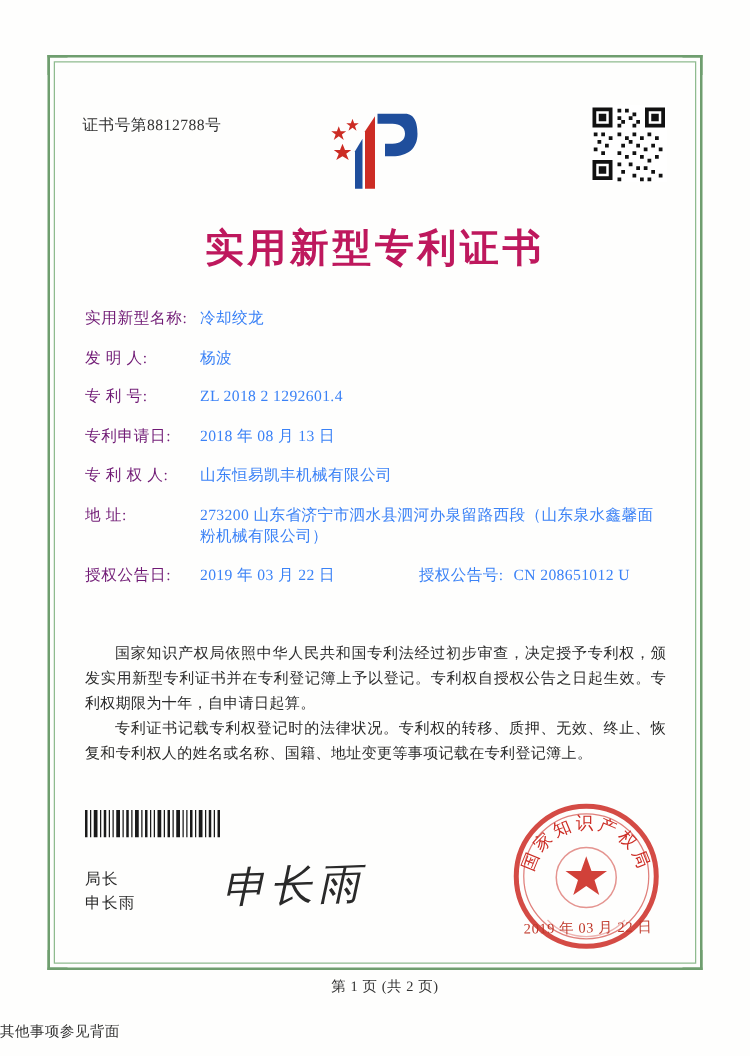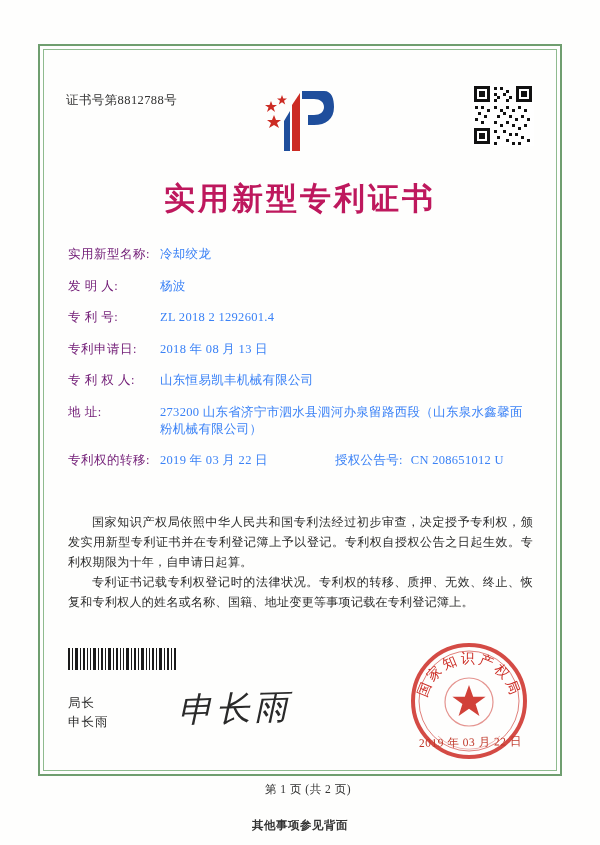--- a/index.html
+++ b/index.html
@@ -187,25 +187,24 @@
     text-align: center;
     font-size: 11.5px;
     color: #333;
     letter-spacing: 0.5px;
     margin-left: 16px;
   }
   .footer-note {
     position: absolute;
     left: 0; right: 0;
     top: 818px;
-    text-align: center;
+    text-align: left;
     font-size: 11.5px;
     color: #333;
     letter-spacing: 0.5px;
-    font-weight: bold;
   }
 </style>
 </head>
 <body>
 
 <div class="page">
 
   <div class="border-outer"></div>
   <div class="border-inner"></div>
   <div class="corner tl"></div>
@@ -316,21 +315,21 @@
       <div class="lbl">专 利 权 人:</div>
       <div class="val">山东恒易凯丰机械有限公司</div>
     </div>
 
     <div class="field">
       <div class="lbl">地     址:</div>
       <div class="val">273200 山东省济宁市泗水县泗河办泉留路西段（山东泉水鑫馨面粉机械有限公司）</div>
     </div>
 
     <div class="field two-col">
-      <div class="lbl">专利权的转移:</div>
+      <div class="lbl">授权公告日:</div>
       <div class="val">
         <span class="left">2019 年 03 月 22 日</span>
         <span class="right-lbl">授权公告号:</span>
         <span>CN 208651012 U</span>
       </div>
     </div>
 
   </div>
 
   <div class="para p2">专利证书记载专利权登记时的法律状况。专利权的转移、质押、无效、终止、恢复和专利权人的姓名或名称、国籍、地址变更等事项记载在专利登记簿上。</div>

